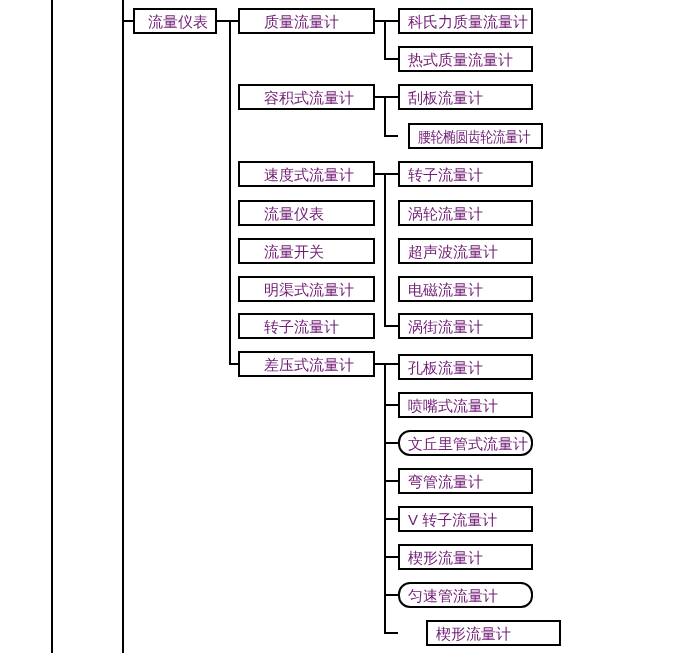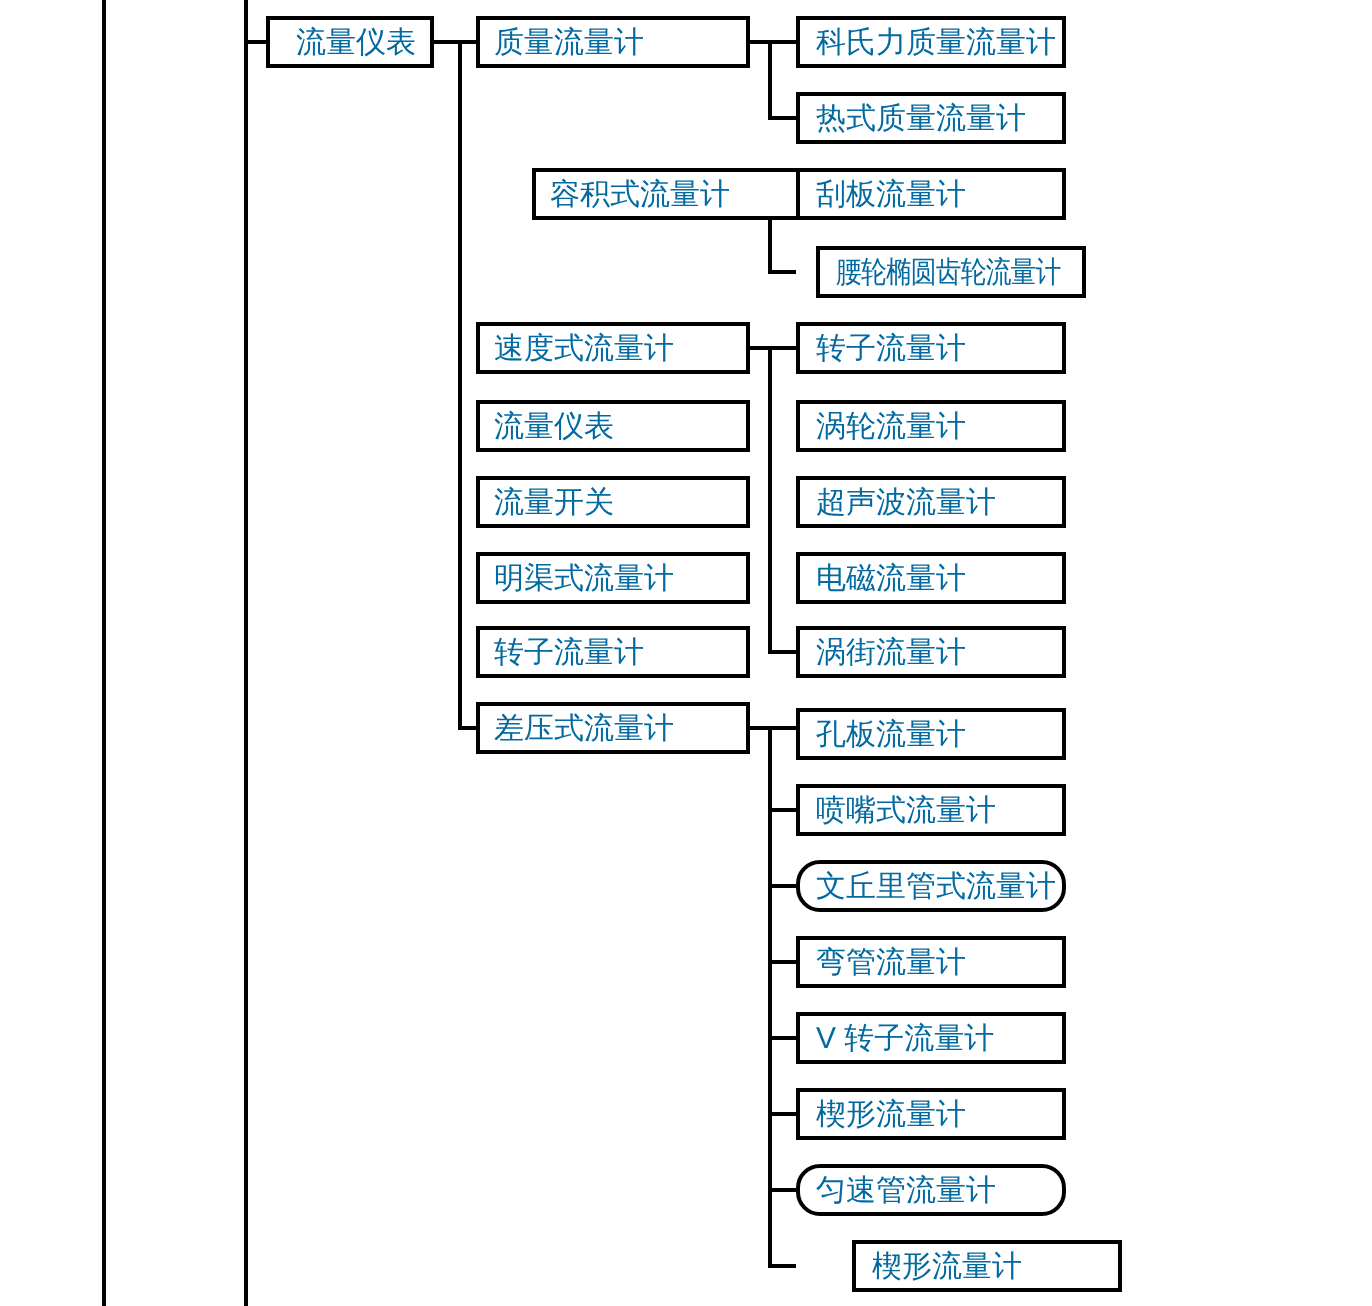--- a/index.html
+++ b/index.html
@@ -1,29 +1,29 @@
 <!DOCTYPE html>
 <html><head>
 <meta charset="utf-8">
 <style>
   html,body { margin:0; padding:0; background:#ffffff; }
   .canvas {
     position:relative; width:686px; height:653px; background:#ffffff;
-    font-family:"Liberation Sans", sans-serif; color:#0369a1;
+    font-family:"Liberation Sans", sans-serif; color:#701a75;
     overflow:hidden;
     text-align:center;
   }
   .node {
     position:absolute; box-sizing:border-box; height:26px;
     border:2px solid #000000; background:#ffffff;
     display:flex; align-items:center;
     font-size:15px; line-height:1; white-space:nowrap; overflow:hidden;
   }
   .root { left:133px; width:84px; padding-left:13px; }
-  .l2   { left:238px; width:137px; padding-left:7px; }
+  .l2   { left:238px; width:137px; padding-left:24px; }
   .l3   { left:398px; width:135px; padding-left:8px; }
   .squeeze { display:inline-block; transform:scaleX(.86); transform-origin:left center; letter-spacing:-0.5px; }
   .line { position:absolute; background:#000000; }
 </style>
 </head>
 <body>
 
 <div class="canvas">
 
   <div class="line" style="left:51px;  top:0; width:2px; height:653px;"></div>
@@ -56,21 +56,21 @@
   <div class="line" style="left:384px; top:594px; width:14px; height:2px;"></div>
   <div class="line" style="left:384px; top:632px; width:14px; height:2px;"></div>
 
   <div class="node root" style="top:8px;">
     <span>流量仪表</span>
   </div>
 
   <div class="node l2" style="top:8px;">
     <span>质量流量计</span>
   </div>
-  <div class="node l2" style="top:84px;margin-left:28px;">
+  <div class="node l2" style="top:84px;">
     <span>容积式流量计</span>
   </div>
   <div class="node l2" style="top:161px;">
     <span>速度式流量计</span>
   </div>
   <div class="node l2" style="top:200px;">
     <span>流量仪表</span>
   </div>
   <div class="node l2" style="top:238px;">
     <span>流量开关</span>

